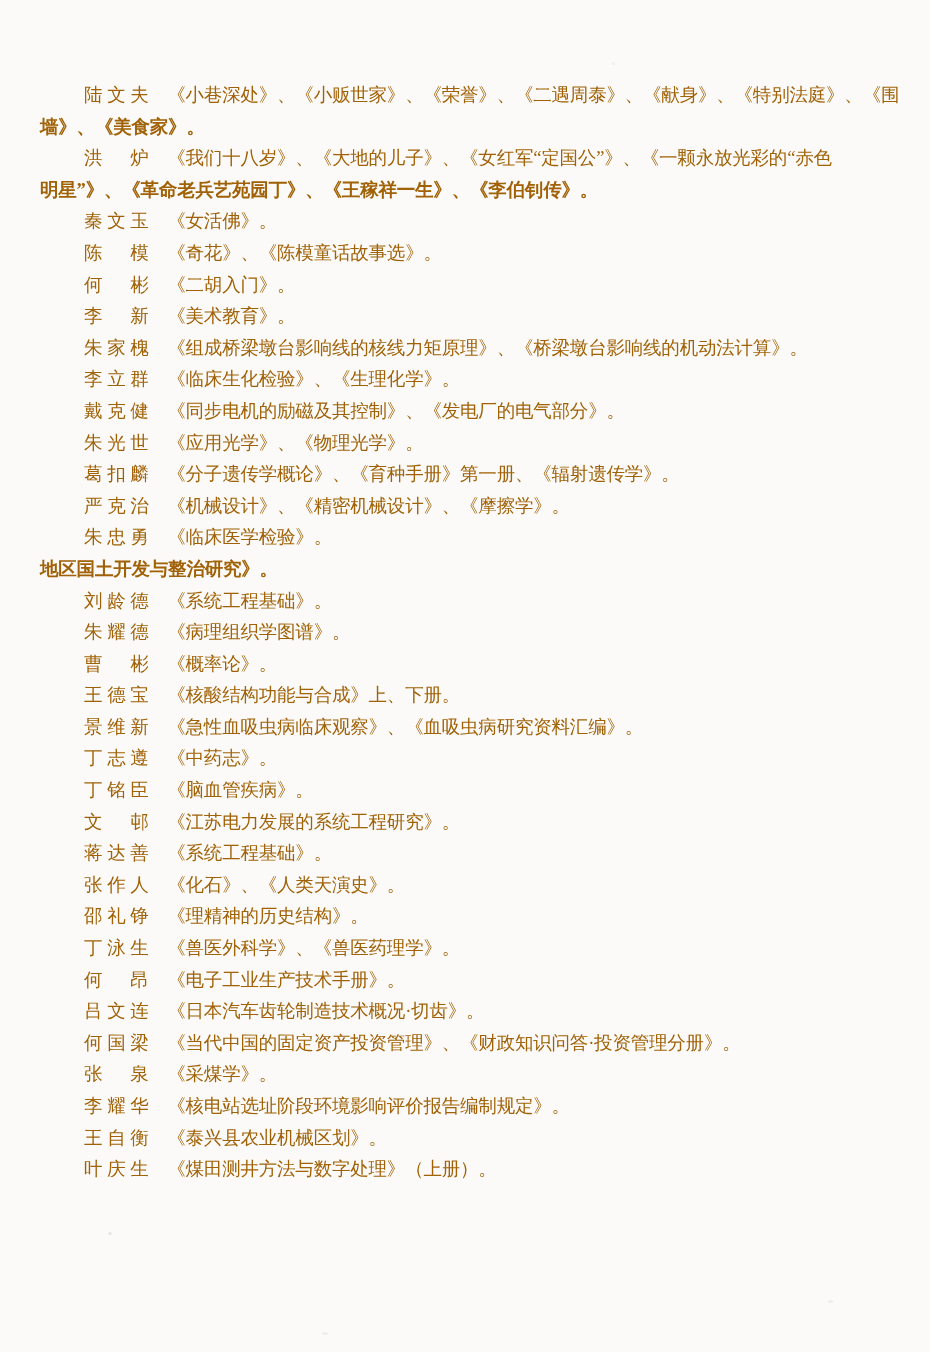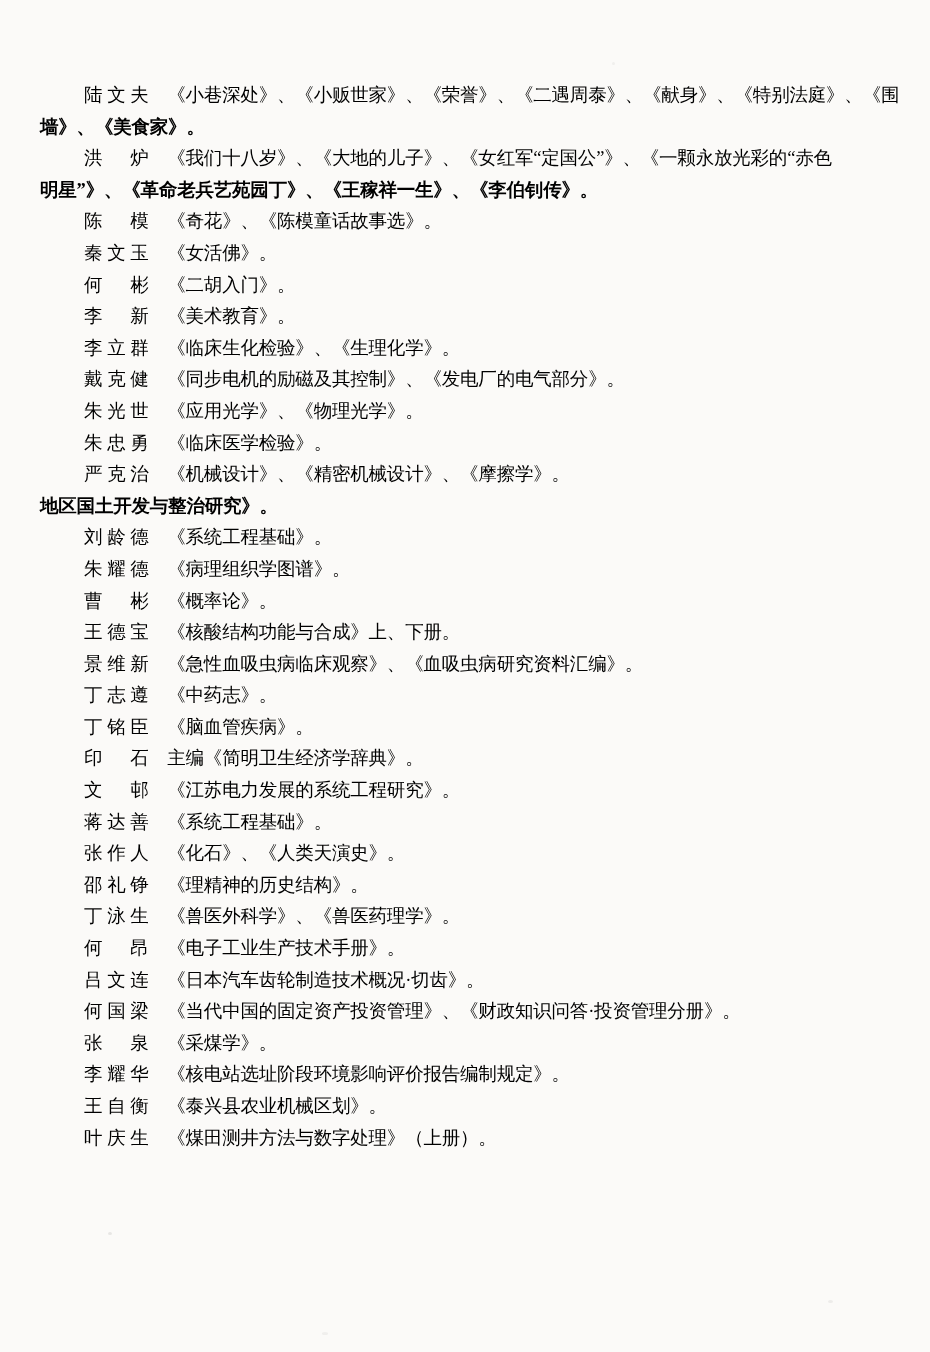--- a/index.html
+++ b/index.html
@@ -8,21 +8,21 @@
     background: #e8e8e8;
   }
   .page {
     position: relative;
     width: 930px;
     height: 1352px;
     margin: 0 auto;
     background: #fbfaf8;
     overflow: hidden;
     font-family: "Liberation Serif", "DejaVu Serif", serif;
-    color: #000000;
+    color: #a16207;
     font-size: 18.5px;
     line-height: 31.6px;
   }
   .content {
     position: absolute;
     left: 40px;
     top: 80px;
     width: 856px;
   }
   .entry {
@@ -67,45 +67,51 @@
   <div class="content">
       <div class="entry">
         <div class="line first"><span class="author">陆文夫</span><span class="works">《小巷深处》、《小贩世家》、《荣誉》、《二遇周泰》、《献身》、《特别法庭》、《围</span></div>
         <div class="line cont">墙》、《美食家》。</div>
       </div>
       <div class="entry">
         <div class="line first"><span class="author">洪炉</span><span class="works">《我们十八岁》、《大地的儿子》、《女红军“定国公”》、《一颗永放光彩的“赤色</span></div>
         <div class="line cont">明星”》、《革命老兵艺苑园丁》、《王稼祥一生》、《李伯钊传》。</div>
       </div>
       <div class="entry">
-        <div class="line first"><span class="author">陈模</span><span class="works">《奇花》、《陈模童话故事选》。</span></div>
+        <div class="line first"><span class="author">秦文玉</span><span class="works">《女活佛》。</span></div>
       </div>
       <div class="entry">
-        <div class="line first"><span class="author">秦文玉</span><span class="works">《女活佛》。</span></div>
+        <div class="line first"><span class="author">陈模</span><span class="works">《奇花》、《陈模童话故事选》。</span></div>
       </div>
       <div class="entry">
         <div class="line first"><span class="author">何彬</span><span class="works">《二胡入门》。</span></div>
       </div>
       <div class="entry">
         <div class="line first"><span class="author">李新</span><span class="works">《美术教育》。</span></div>
+      </div>
+      <div class="entry">
+        <div class="line first"><span class="author">朱家槐</span><span class="works">《组成桥梁墩台影响线的核线力矩原理》、《桥梁墩台影响线的机动法计算》。</span></div>
       </div>
       <div class="entry">
         <div class="line first"><span class="author">李立群</span><span class="works">《临床生化检验》、《生理化学》。</span></div>
       </div>
       <div class="entry">
         <div class="line first"><span class="author">戴克健</span><span class="works">《同步电机的励磁及其控制》、《发电厂的电气部分》。</span></div>
       </div>
       <div class="entry">
         <div class="line first"><span class="author">朱光世</span><span class="works">《应用光学》、《物理光学》。</span></div>
       </div>
       <div class="entry">
-        <div class="line first"><span class="author">朱忠勇</span><span class="works">《临床医学检验》。</span></div>
+        <div class="line first"><span class="author">葛扣麟</span><span class="works">《分子遗传学概论》、《育种手册》第一册、《辐射遗传学》。</span></div>
       </div>
       <div class="entry">
         <div class="line first"><span class="author">严克治</span><span class="works">《机械设计》、《精密机械设计》、《摩擦学》。</span></div>
+      </div>
+      <div class="entry">
+        <div class="line first"><span class="author">朱忠勇</span><span class="works">《临床医学检验》。</span></div>
       </div>
       <div class="entry">
         <div class="line cont">地区国土开发与整治研究》。</div>
       </div>
       <div class="entry">
         <div class="line first"><span class="author">刘龄德</span><span class="works">《系统工程基础》。</span></div>
       </div>
       <div class="entry">
         <div class="line first"><span class="author">朱耀德</span><span class="works">《病理组织学图谱》。</span></div>
       </div>
@@ -116,23 +122,20 @@
         <div class="line first"><span class="author">王德宝</span><span class="works">《核酸结构功能与合成》上、下册。</span></div>
       </div>
       <div class="entry">
         <div class="line first"><span class="author">景维新</span><span class="works">《急性血吸虫病临床观察》、《血吸虫病研究资料汇编》。</span></div>
       </div>
       <div class="entry">
         <div class="line first"><span class="author">丁志遵</span><span class="works">《中药志》。</span></div>
       </div>
       <div class="entry">
         <div class="line first"><span class="author">丁铭臣</span><span class="works">《脑血管疾病》。</span></div>
-      </div>
-      <div class="entry">
-        <div class="line first"><span class="author">印石</span><span class="works">主编《简明卫生经济学辞典》。</span></div>
       </div>
       <div class="entry">
         <div class="line first"><span class="author">文邨</span><span class="works">《江苏电力发展的系统工程研究》。</span></div>
       </div>
       <div class="entry">
         <div class="line first"><span class="author">蒋达善</span><span class="works">《系统工程基础》。</span></div>
       </div>
       <div class="entry">
         <div class="line first"><span class="author">张作人</span><span class="works">《化石》、《人类天演史》。</span></div>
       </div>

